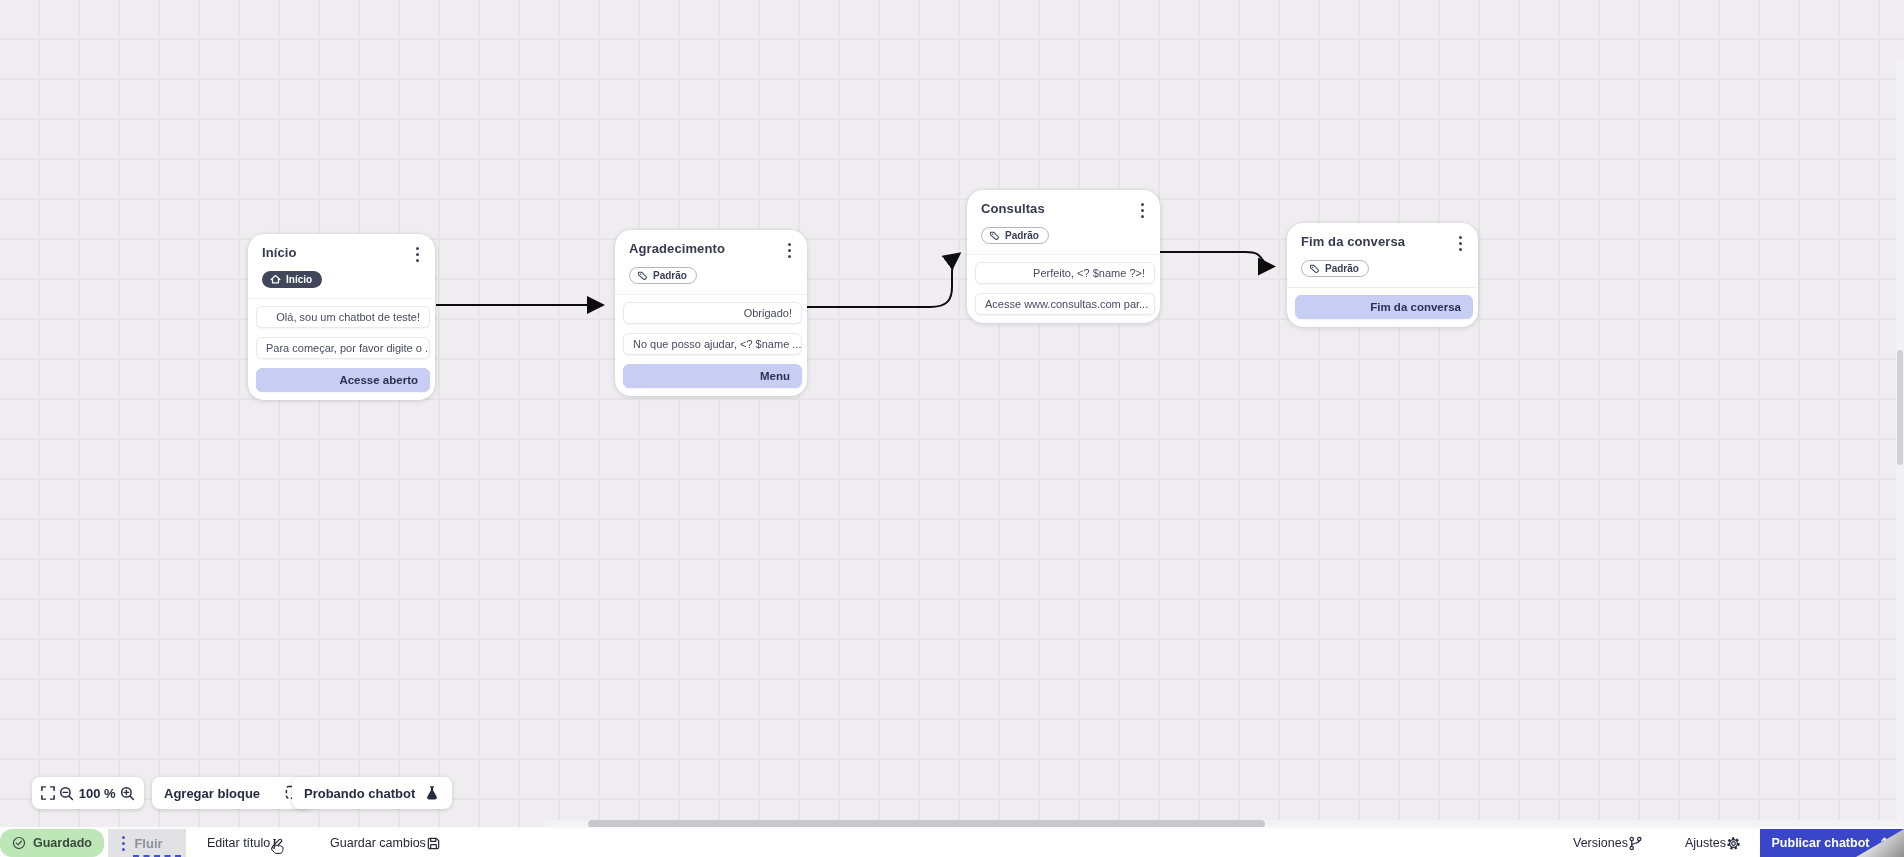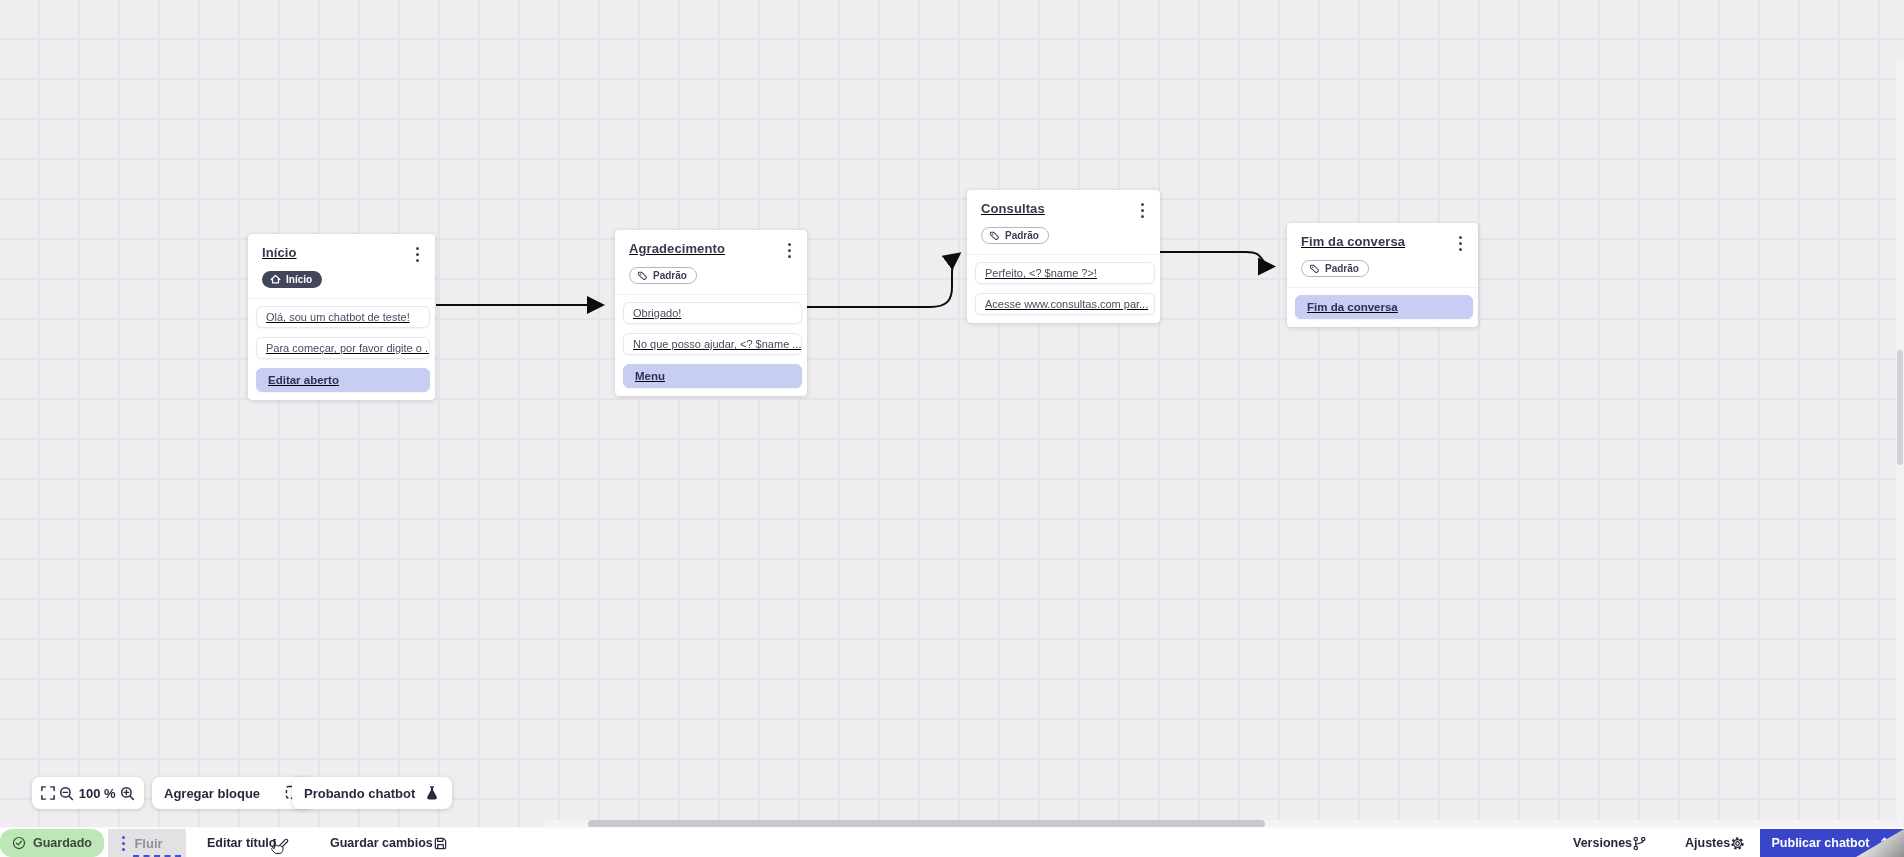--- a/index.html
+++ b/index.html
@@ -12,40 +12,39 @@
     background-image:
       linear-gradient(to right, #e7e4e9 2px, transparent 2px),
       linear-gradient(to bottom, #e7e4e9 2px, transparent 2px);
     background-size:40px 40px;
     background-position:-2px -2px;
   }
   svg.arrows { position:absolute; left:0; top:0; pointer-events:none; }
 
   
   .node {
-    position:absolute; background:#fff; border-radius:4px;
+    position:absolute; background:#fff; border-radius:16px;
     box-shadow:0 1px 5px rgba(40,40,60,.16), 0 0 1px rgba(40,40,60,.12);
-    text-decoration:underline;
   }
   .node-header { padding:11px 12px 9px 14px; border-bottom:1px solid #efeef2; }
   .node-title-row { display:flex; align-items:flex-start; justify-content:space-between; }
   .node-title { font-size:13px; font-weight:bold; color:#353a4d; letter-spacing:.1px; }
   .kebab { display:flex; flex-direction:column; gap:3px; padding:2px 4px; cursor:pointer; }
   .kebab i { width:3px; height:3px; border-radius:50%; background:#3f4456; }
   .badge-dark {
     margin-top:7px; display:inline-flex; align-items:center; gap:5px;
     background:#42465a; color:#fff; font-size:10px; font-weight:bold;
     padding:3px 10px 3px 8px; border-radius:11px;
   }
   .badge-outline {
     margin-top:7px; display:inline-flex; align-items:center; gap:5px;
     background:#fff; border:1.5px solid #b4b4bf; color:#3c4054;
     font-size:10px; font-weight:bold; padding:2px 9px 2px 7px; border-radius:11px;
   }
-  .node-body { padding:7px 5px 8px 8px; display:flex; flex-direction:column; gap:9px; }
+  .node-body { padding:7px 5px 8px 8px; display:flex; flex-direction:column; gap:9px;text-align:right; }
   .card {
     border:1px solid #e9e8ee; border-radius:6px; background:#fff;
     padding:4px 9px; font-size:11px; color:#474b5e;
     box-shadow:0 1px 2px rgba(0,0,0,.05);
     white-space:nowrap; overflow:hidden; cursor:pointer;
   }
   .card.action {
     background:#c7cdf3; border-color:#c7cdf3; color:#2c3152;
     font-weight:bold; font-size:11.5px; padding:5px 11px;
   }
@@ -91,21 +90,21 @@
     background:#ffffff; border-top:2px solid #fbfafc;
     font-size:13px; color:#262b40;
   }
   .seg { position:absolute; top:0; height:100%; display:flex; align-items:center; }
   .seg-saved { left:0; width:104px; background:#bde7b6; color:#3c4a3e; gap:7px; justify-content:center; font-weight:bold; font-size:12.5px;border-radius:12px; }
   .seg-flow  { left:108px; width:78px; background:#e2e1e4; }
   .seg-flow .kebab-blue { display:flex; flex-direction:column; gap:3px; padding:4px 6px; margin-left:8px; cursor:pointer; }
   .seg-flow .kebab-blue i { width:3px; height:3px; border-radius:50%; background:#3f51d6; }
   .flow-label { flex:1; text-align:center; color:#8f909a; font-weight:bold; padding-right:20px; cursor:pointer; }
   .flow-underline { position:absolute; left:25px; bottom:0; width:48px; border-bottom:2px dashed #3f51d6; }
-  .bar-btn { position:absolute; top:0; height:100%; display:flex; align-items:center; gap:0; font-weight:bold; color:#23283c; cursor:pointer; font-size:12.5px; }
+  .bar-btn { position:absolute; top:0; height:100%; display:flex; align-items:center; gap:0; font-weight:normal; color:#23283c; cursor:pointer; font-size:12.5px; }
   #btn-edit-title   { left:207px; }
   #btn-save-changes { left:330px;justify-content:flex-end; }
   #btn-versions     { left:1573px; }
   #btn-settings     { left:1685px; }
   .btn-publish {
     position:absolute; right:0; top:0; width:144px; height:100%;
     background:#3a46c9; color:#fff; display:flex; align-items:center; justify-content:center;
     gap:8px; font-weight:bold; font-size:12.5px; cursor:pointer;
   }
   .corner-fold {
@@ -149,21 +148,21 @@
           <svg width="11" height="11" viewBox="0 0 14 14">
               <path d="M1.5,7 L7,2 12.5,7 M3.2,6 v5.2 h7.6 v-5.2" fill="none" stroke="#fff" stroke-width="1.6" stroke-linecap="round" stroke-linejoin="round"></path>
             </svg>
         </span>
         <span>Início</span>
       </span>
     </div>
     <div class="node-body">
       <div class="card">Olá, sou um chatbot de teste!</div>
       <div class="card">Para começar, por favor digite o ...</div>
-      <div class="card action">Editar aberto</div>
+      <div class="card action">Acesse aberto</div>
     </div>
   </div>
 
   <div class="node" id="node-agradecimento">
     <div class="node-header">
       <div class="node-title-row">
         <span class="node-title">Agradecimento</span>
         <span class="kebab">
             <i></i>
             <i></i>

